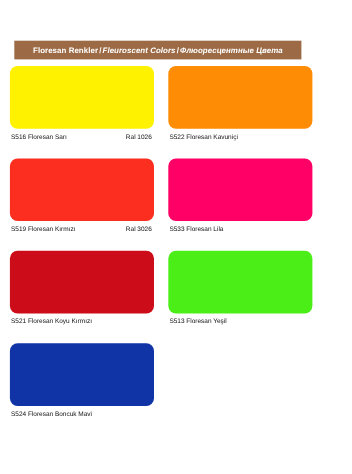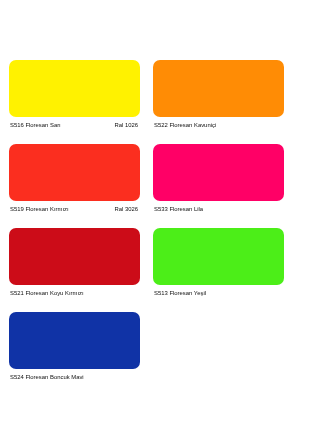--- a/index.html
+++ b/index.html
@@ -94,20 +94,25 @@
     color: #111111;
     white-space: nowrap;
     line-height: 10px;
   }
 </style>
 </head>
 <body>
 
 <div class="page" style="background: rgb(255, 255, 255);">
 
+  <div class="header-bar" style="background-color: rgb(156, 107, 69);">
+    <div class="header-text" style="color: rgb(255, 255, 255);">
+      <span>Floresan Renkler</span><span class="sep">/</span><span class="it">Fleuroscent  Colors</span><span class="sep">/</span><span class="it">Флюоресцентные Цвета</span>
+    </div>
+  </div>
 
   <div class="grid">
 
     <div class="row">
       <div class="cell left">
         <div class="swatch" style="background-color: rgb(255, 242, 0);"></div>
         <div class="caption">
           <span class="cap-name">S516 Floresan Sarı</span>
           <span class="cap-ral">Ral 1026</span>
         </div>

